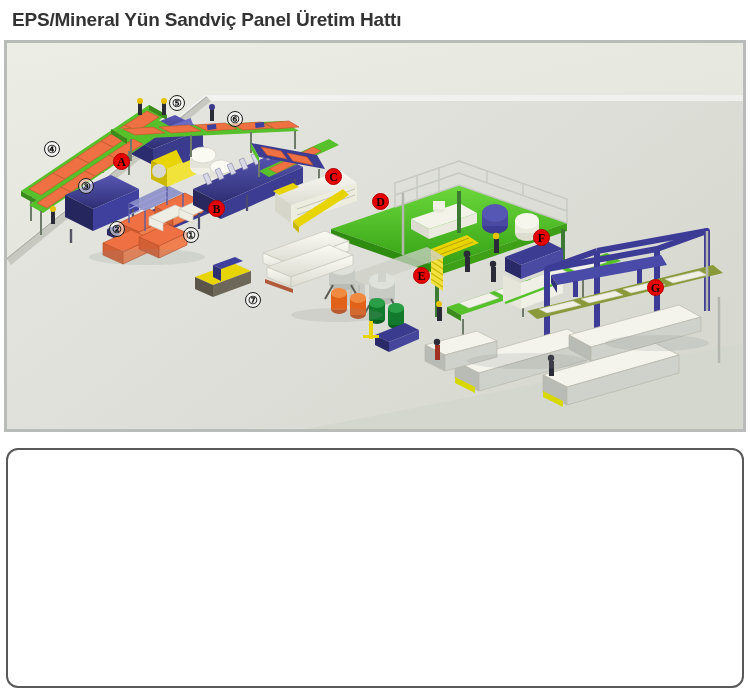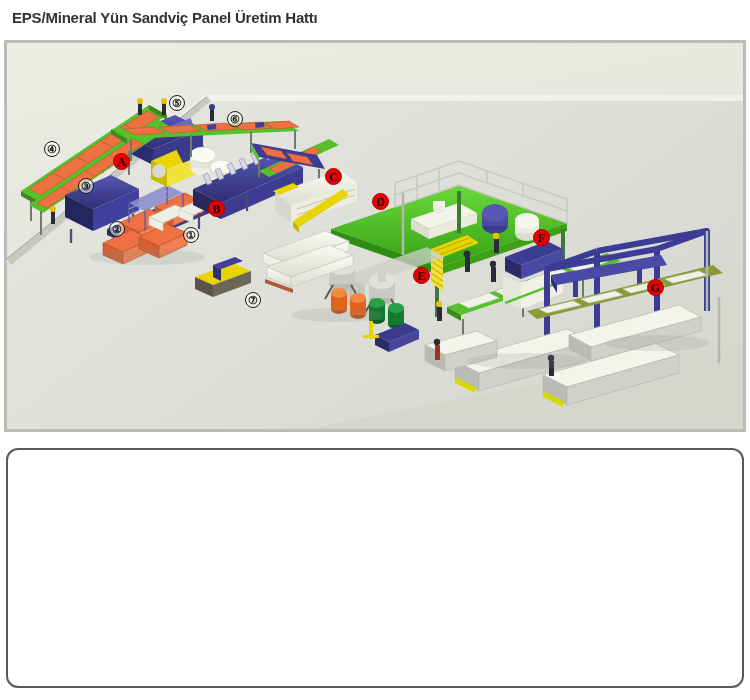--- a/index.html
+++ b/index.html
@@ -14,21 +14,21 @@
     font-family: "Liberation Sans", sans-serif;
     position: relative;
     overflow: hidden;
   }
 
   
   #page-title {
     position: absolute;
     left: 12px;
     top: 9px;
-    font-size: 15px;
+    font-size: 19px;
     font-weight: bold;
     color: #333333;
     letter-spacing: -0.2px;
     white-space: nowrap;
   }
 
   
   #diagram-panel {
     position: absolute;
     left: 4px;

